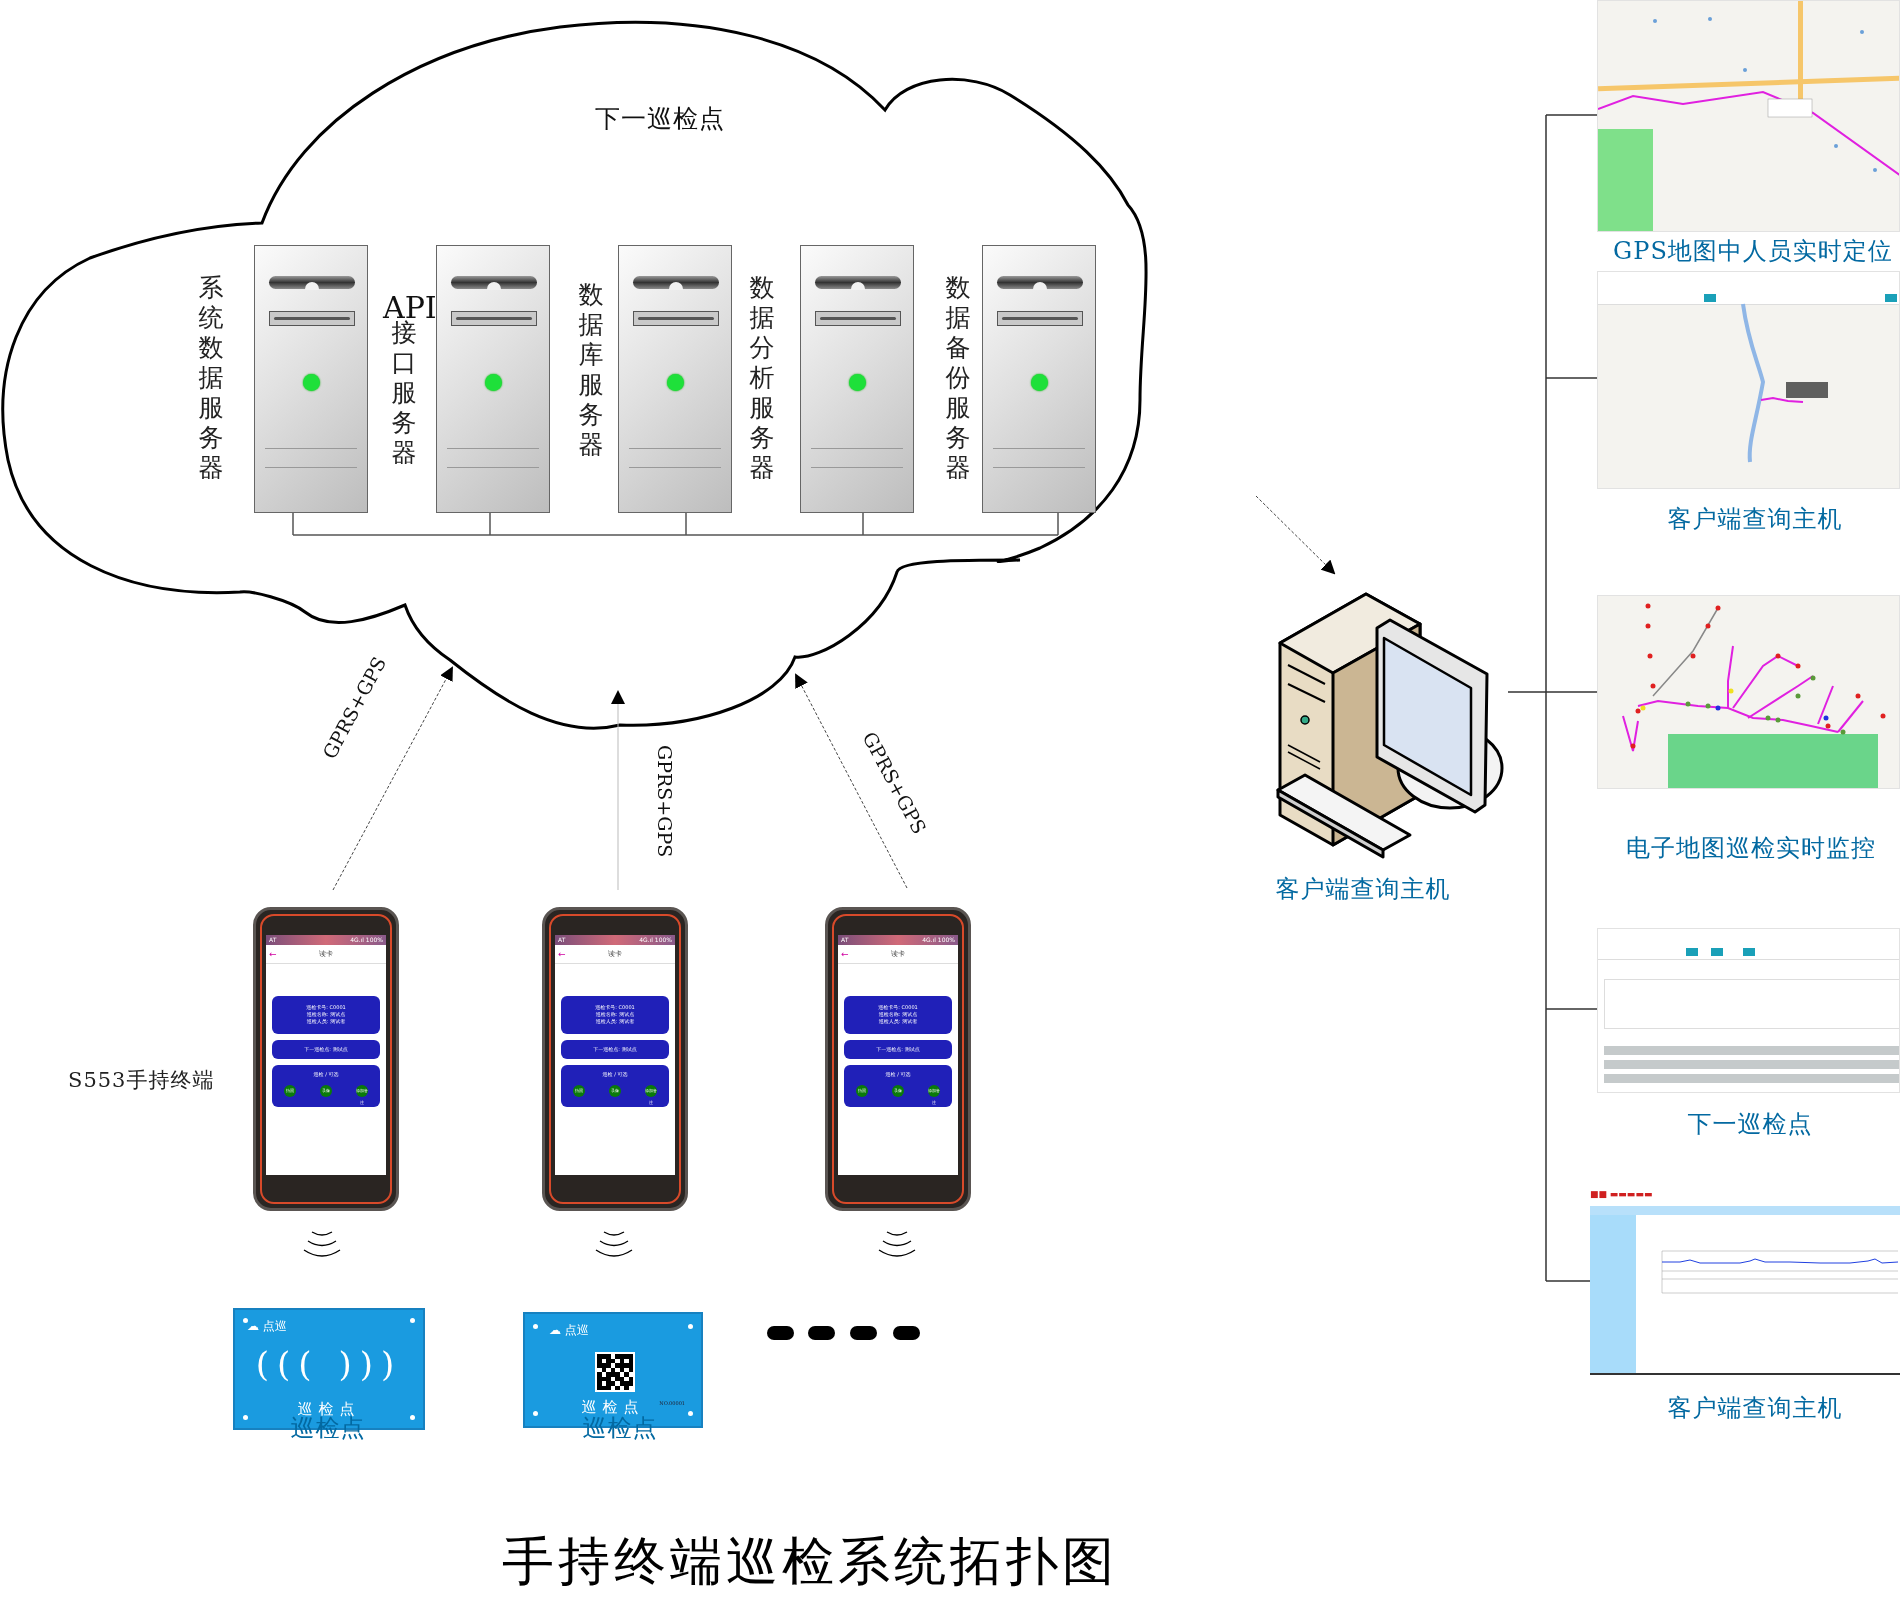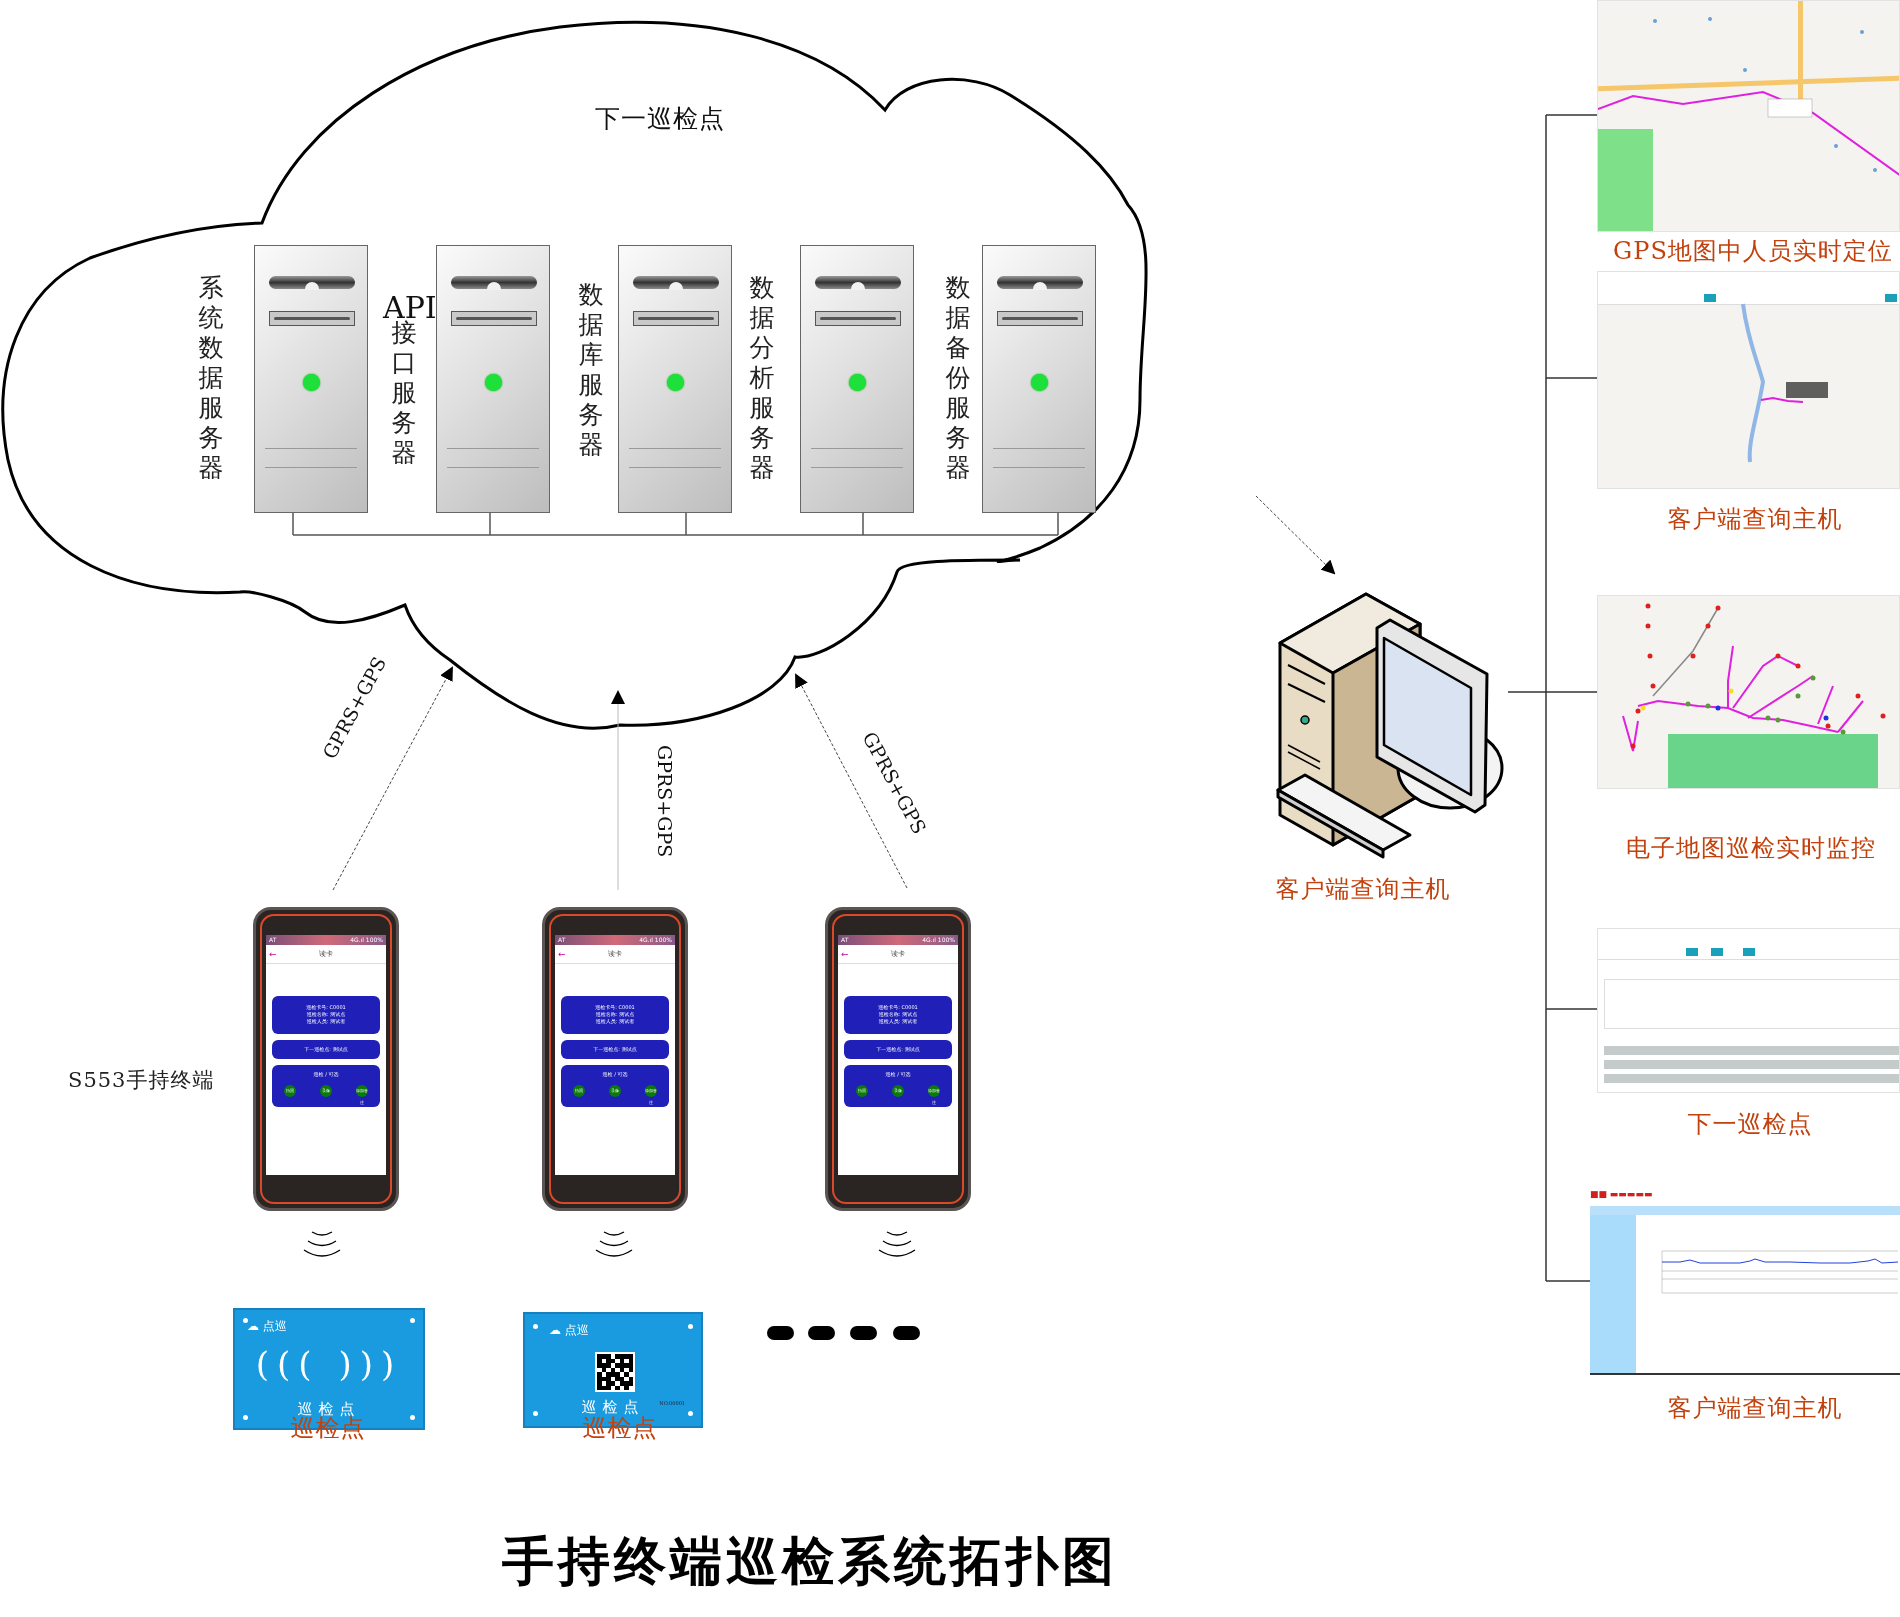--- a/index.html
+++ b/index.html
@@ -40,22 +40,22 @@
   .tag .hole { position:absolute; width:5px; height:5px; border-radius:50%; background:#fff; }
   .tag .brand { position:absolute; left:12px; top:8px; font-size:12px; font-family:"DejaVu Sans",sans-serif; }
   .tag .tagtext { position:absolute; left:0; width:100%; text-align:center; font-size:15px; font-family:"DejaVu Sans",sans-serif; letter-spacing:6px; }
   .tag .nfcsym { position:absolute; left:0; width:100%; text-align:center; font-size:34px; top:34px; letter-spacing:8px; }
   .tag .qr { position:absolute; left:70px; top:38px; width:40px; height:40px; background:#fff; padding:2px; box-sizing:border-box;
              display:grid; grid-template-columns:repeat(8,1fr); grid-template-rows:repeat(8,1fr); }
   .tag .qr i { background:#000; }
   .tag .serial { position:absolute; right:16px; bottom:20px; font-size:5px; color:#223; }
 
   .label { position:absolute; font-size:23px; color:#222; white-space:nowrap; letter-spacing:1px; }
-  .caption { position:absolute; font-size:24px; color:#c2410c; text-align:center; white-space:nowrap; letter-spacing:1px; }
-  .main-title { position:absolute; left:380px; top:1527px; width:860px; text-align:center; font-size:52px; font-weight:bold;
+  .caption { position:absolute; font-size:24px; color:#0369a1; text-align:center; white-space:nowrap; letter-spacing:1px; }
+  .main-title { position:absolute; left:380px; top:1527px; width:860px; text-align:center; font-size:52px; font-weight:normal;
                 font-family:"DejaVu Sans","Liberation Sans",sans-serif; letter-spacing:4px; color:#000; }
   .dash { position:absolute; top:1326px; width:27px; height:14px; border-radius:7px; background:#000; }
 
   .shot { position:absolute; overflow:hidden; border:1px solid #e2e2e2; box-sizing:border-box; background:#f4f3ef; }
   .shot .green { position:absolute; background:#7fe08a; }
   .shot .road { position:absolute; background:#f6c66a; height:5px; }
   .shot .poi { position:absolute; width:4px; height:4px; background:#6aa0d8; border-radius:50%; }
   .formbar { position:absolute; left:0; top:0; width:100%; height:32px; background:#fff; border-bottom:1px solid #ddd; font-size:5px;
              font-family:"DejaVu Sans",sans-serif; color:#555; }
   .tealbtn { position:absolute; width:12px; height:8px; background:#1aa0b8; }

